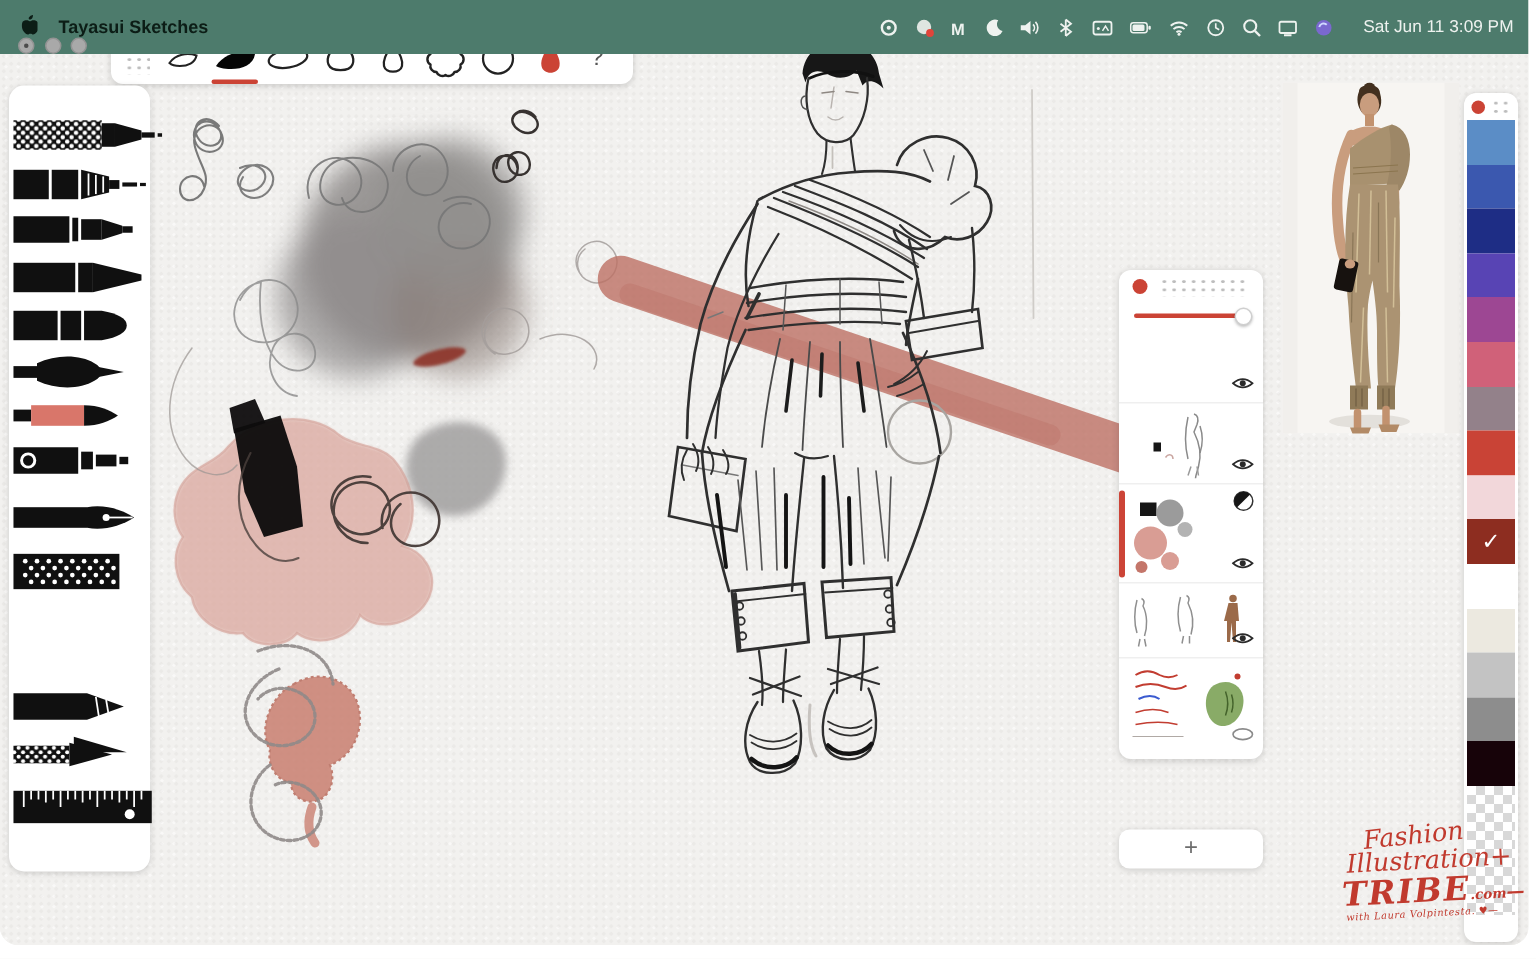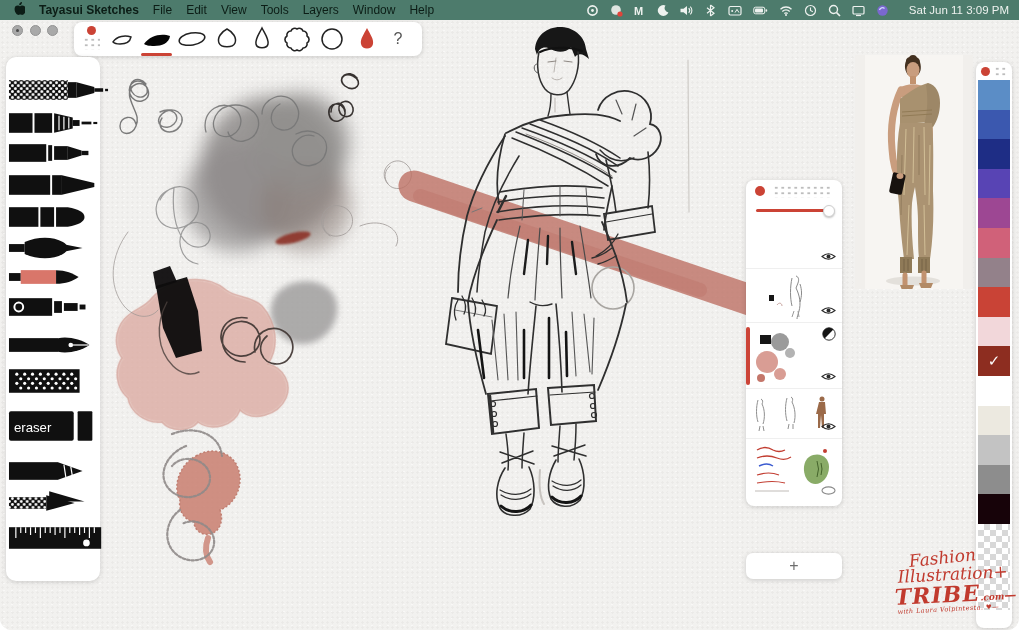--- a/index.html
+++ b/index.html
@@ -1,21 +1,21 @@
 <!DOCTYPE html>
 <html><head>
 <meta charset="utf-8">
 <style>
   *{box-sizing:border-box;margin:0;padding:0;}
   html,body{width:1024px;height:639px;background:#fff;overflow:hidden;
     font-family:"Liberation Sans",sans-serif;}
   .app{position:absolute;left:0;top:0;width:1019px;height:630px;
     border-radius:0 0 12px 12px;overflow:hidden;background:#f2f1ef;}
   
-  .menubar{position:absolute;left:0;top:0;width:100%;height:20px;background:#4d7b6c;
+  .menubar{position:absolute;left:0;top:0;width:100%;height:36px;background:#4d7b6c;
     display:flex;align-items:center;padding:0 10px 0 12px;gap:14px;
     color:#0c1d16;font-size:12px;z-index:60;}
   .menubar .appname{font-weight:bold;}
   .menus{display:flex;gap:14px;}
   .menus span{cursor:default;}
   .status{display:flex;align-items:center;gap:11px;margin-left:auto;}
   .status span{display:inline-flex;align-items:center;}
   .clock{color:#eef2ef;font-size:11.5px;margin-left:6px;white-space:nowrap;}
   
   .canvas{position:absolute;left:0;top:20px;width:1019px;height:610px;
@@ -207,29 +207,20 @@
     </div>
   </div>
 
   <div class="menubar">
     <span>
       <svg width="13" height="15" viewBox="0 0 13 15">
           <path d="M7,3.2 c1,-2.2 3,-2.2 3,-2.2 c0,2 -1,3 -2.2,3.2 z M3.2,5.4 c1.6,-1.4 4,-1 4.8,0 c0.8,-1 3.2,-1.4 4.8,0 c1.4,1.2 1.6,4.4 0,6.6 c-1.2,1.8 -2.6,2.2 -3.4,1.8 c-0.6,-0.3 -1.6,-0.3 -2.2,0 c-0.8,0.4 -2.2,0 -3.4,-1.8 c-1.6,-2.2 -1.4,-5.2 -0.6,-6.6 z" fill="#0c1d16"></path>
         </svg>
     </span>
     <span class="appname">Tayasui Sketches</span>
-    <nav class="menus">
-        <span>File</span>
-        <span>Edit</span>
-        <span>View</span>
-        <span>Tools</span>
-        <span>Layers</span>
-        <span>Window</span>
-        <span>Help</span>
-      </nav>
     <div class="status">
       <span>
           <svg width="13" height="13">
             <circle cx="6.5" cy="6.5" r="4.6" fill="none" stroke="#eef2ef" stroke-width="1.6"></circle>
             <circle cx="6.5" cy="6.5" r="1.4" fill="#eef2ef"></circle>
           </svg>
         </span>
       <span>
           <svg width="13" height="13">
             <circle cx="6" cy="6" r="4.8" fill="#dfe5e1"></circle>
@@ -473,27 +464,20 @@
             <circle cx="65" cy="17.4" r="1.6"></circle>
             <circle cx="13" cy="22.1" r="1.6"></circle>
             <circle cx="21" cy="22.1" r="1.6"></circle>
             <circle cx="29" cy="22.1" r="1.6"></circle>
             <circle cx="37" cy="22.1" r="1.6"></circle>
             <circle cx="45" cy="22.1" r="1.6"></circle>
             <circle cx="53" cy="22.1" r="1.6"></circle>
             <circle cx="61" cy="22.1" r="1.6"></circle>
             <circle cx="69" cy="22.1" r="1.6"></circle>
           </g>
-        </svg>
-      </div>
-    <div class="tool" style="top:352px" title="eraser">
-        <svg width="102" height="34" viewBox="0 0 104 34">
-          <rect x="1" y="2" width="66" height="30" rx="2" fill="#101010"></rect>
-          <text x="6" y="23" font-size="13.5" fill="#fff" font-family="Liberation Sans, sans-serif">eraser</text>
-          <rect x="71" y="2" width="15" height="30" rx="1" fill="#101010"></rect>
         </svg>
       </div>
     <div class="tool" style="top:399px" title="pencil">
         <svg width="102" height="30" viewBox="0 0 104 30" fill="#101010">
           <rect x="1" y="6" width="50" height="18"></rect>
           <polygon points="51,6 76,15 51,24"></polygon>
           <line x1="57" y1="8.5" x2="59" y2="21.5" stroke="#fff" stroke-width="1.2"></line>
           <line x1="64" y1="10.5" x2="65.5" y2="19.5" stroke="#fff" stroke-width="1.2"></line>
         </svg>
       </div>

